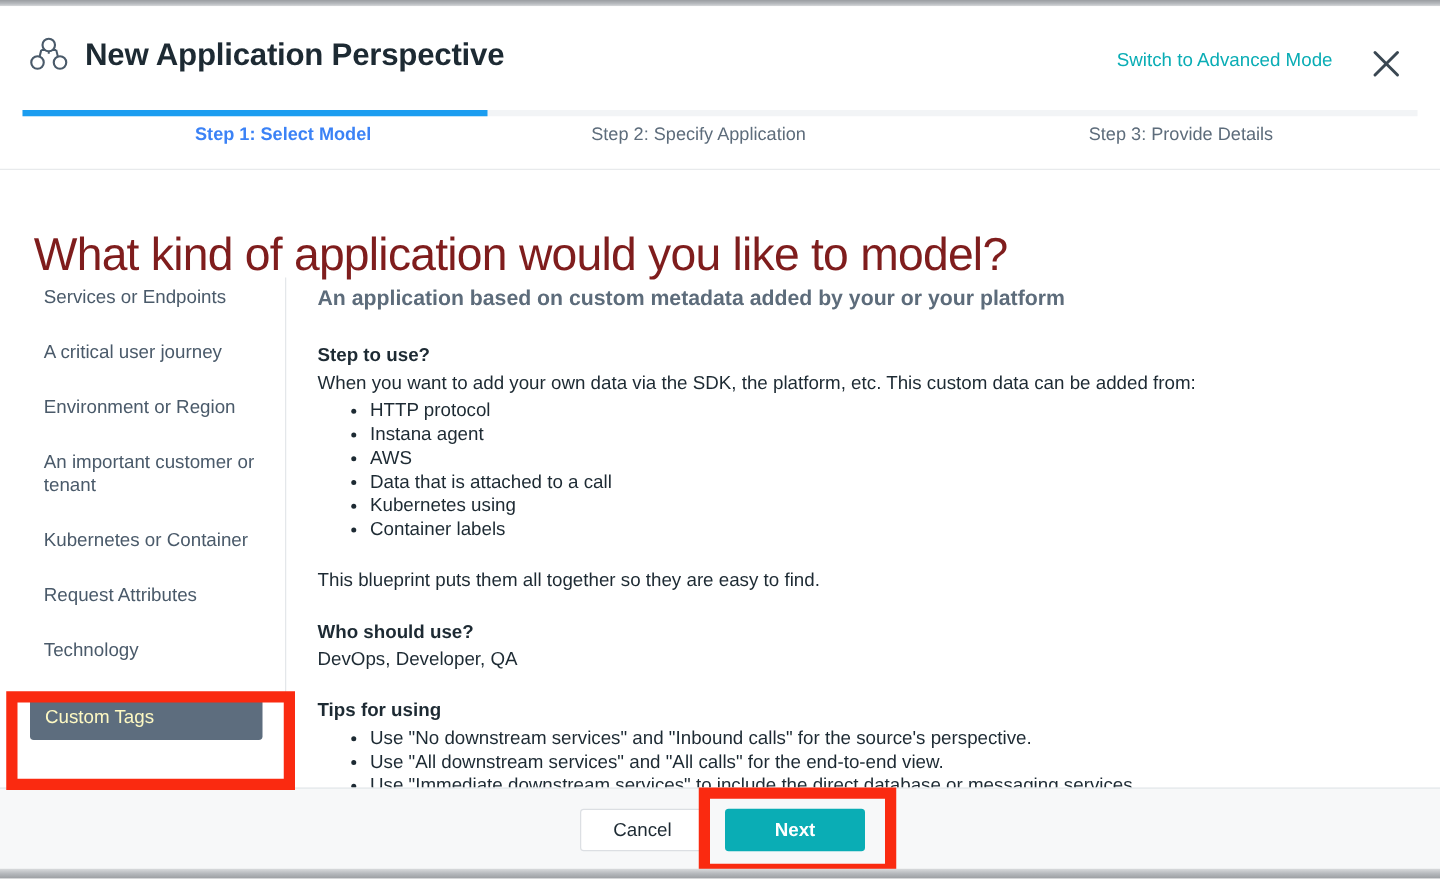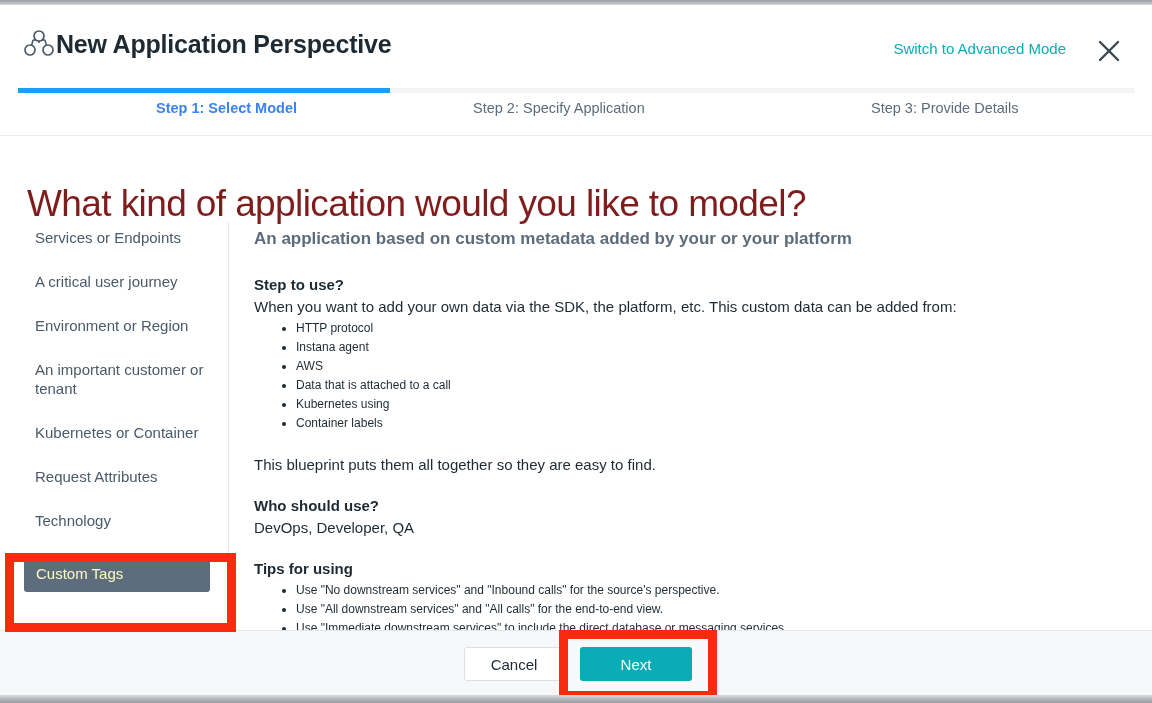--- a/index.html
+++ b/index.html
@@ -39,21 +39,21 @@
     position: absolute;
     left: 0; top: 5px;
     width: 1152px; height: 81px;
     background: #ffffff;
   }
   .header-left {
     position: absolute;
     left: 22px; top: 22px;
     display: flex;
     align-items: center;
-    gap: 0;
+    gap: 12px;
   }
   .topology-icon {
     width: 34px; height: 34px;
     display: block;
   }
   .header-title {
     font-size: 25px;
     font-weight: bold;
     color: #1d2a33;
     letter-spacing: -0.2px;
@@ -191,21 +191,21 @@
     color: #1d2a33;
     margin: 0;
     line-height: 20px;
   }
   .detail-list {
     margin: 2px 0 0 0;
     padding-left: 42px;
     list-style: disc;
   }
   .detail-list li {
-    font-size: 12px;
+    font-size: 15px;
     color: #1d2a33;
     line-height: 19px;
     margin: 0;
   }
   .gap-lg { height: 22px; }
 
   
   .footer {
     position: absolute;
     left: 0; top: 630px;
@@ -228,21 +228,21 @@
   }
   .btn-next {
     position: absolute;
     left: 580px; top: 16px;
     width: 112px; height: 34px;
     background: #0aadb5;
     border: none;
     border-radius: 3px;
     font-family: "Liberation Sans", sans-serif;
     font-size: 15px;
-    font-weight: normal;
+    font-weight: bold;
     color: #ffffff;
     cursor: pointer;
     padding: 0;
   }
 
   
   .annot {
     position: absolute;
     border: 9px solid #fa2a10;
     box-sizing: border-box;

